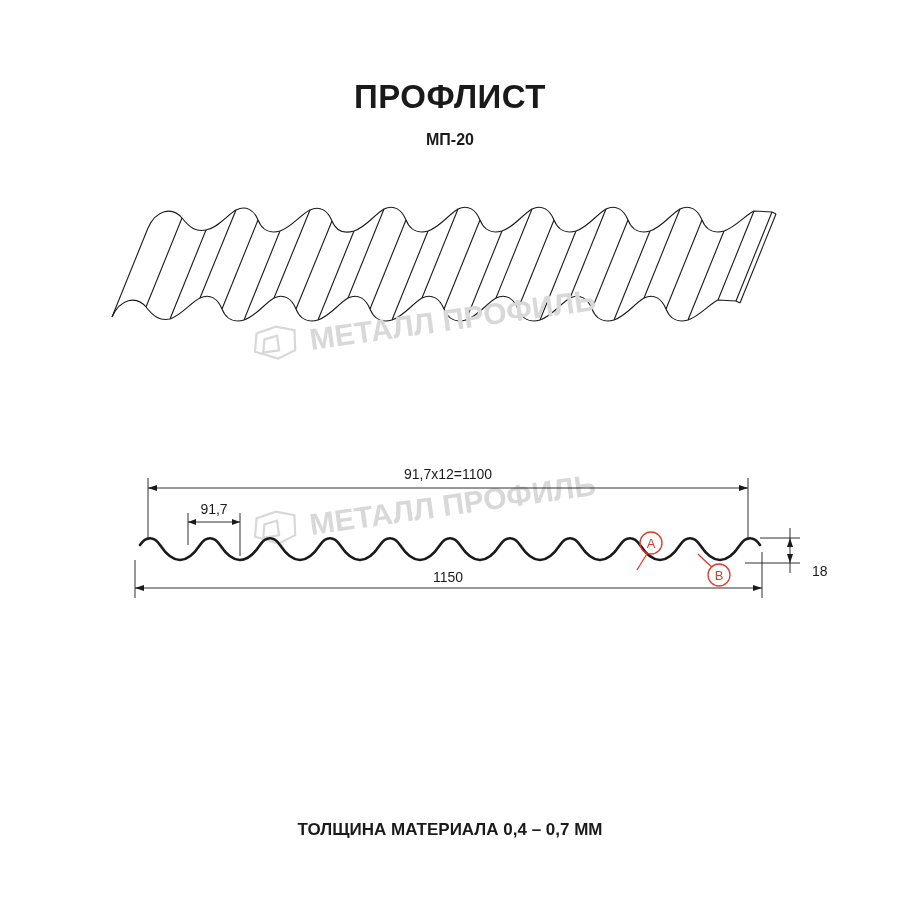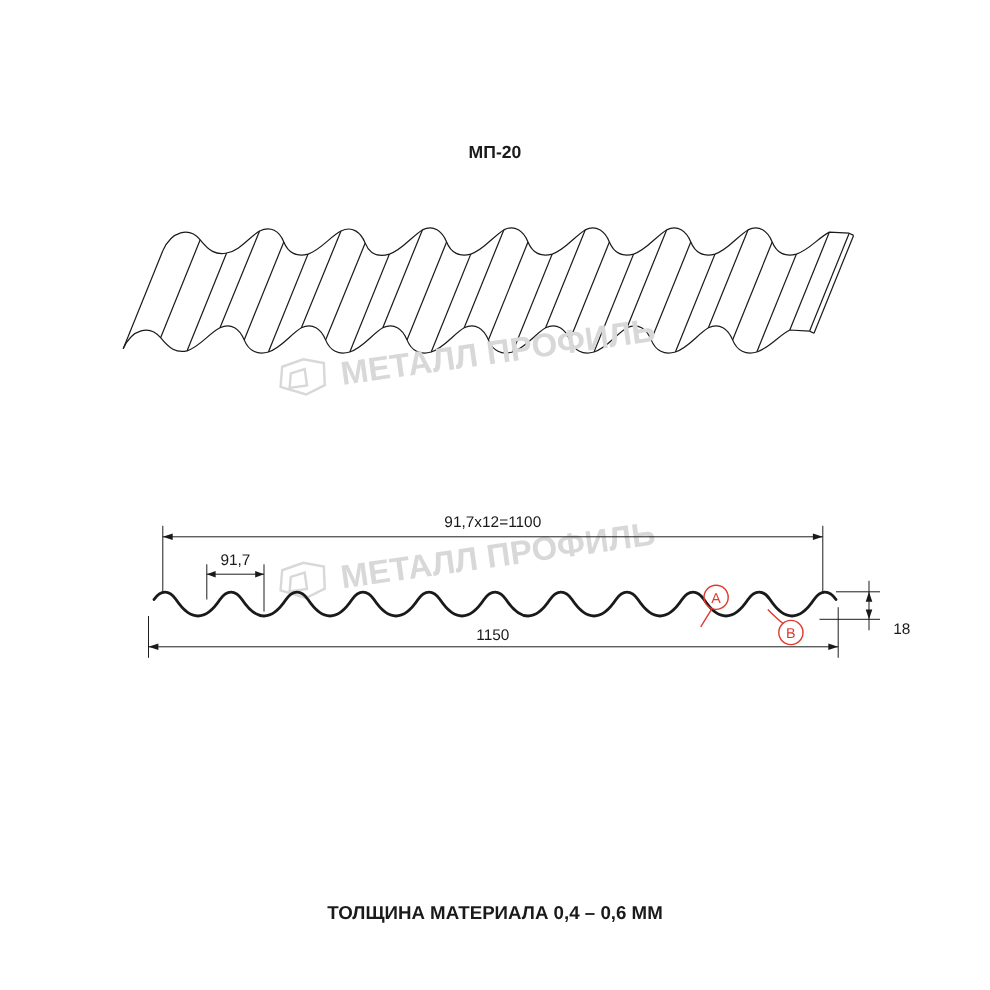--- a/index.html
+++ b/index.html
@@ -74,20 +74,21 @@
     font-size: 13px;
     fill: #e03a2f;
     font-weight: normal;
   }
 </style>
 </head>
 <body>
 
 <div class="sheet">
 
+  <div class="title">ПРОФЛИСТ</div>
   <div class="subtitle">МП-20</div>
 
   <svg class="svg-layer" width="900" height="900" viewBox="0 0 900 900">
 
     <g fill="none" stroke="#1a1a1a" stroke-width="1.1" stroke-linejoin="round">
 
       <path d="M148,228
                C156,210 172,206 182,218
                C190,228 196,232 206,230
                C218,228 226,216 236,210
@@ -270,15 +271,15 @@
     </g>
 
     <g>
       <circle cx="719" cy="575" r="11" fill="none" stroke="#e03a2f" stroke-width="1.3"></circle>
       <text class="callout-letter" x="719" y="580" text-anchor="middle">B</text>
       <path d="M712,567 C706,562 702,558 698,554" stroke="#e03a2f" stroke-width="1.3" fill="none"></path>
     </g>
 
   </svg>
 
-  <div class="footer">ТОЛЩИНА МАТЕРИАЛА 0,4 – 0,6 ММ</div>
+  <div class="footer">ТОЛЩИНА МАТЕРИАЛА 0,4 – 0,7 ММ</div>
 
 </div>
 
 </body></html>

